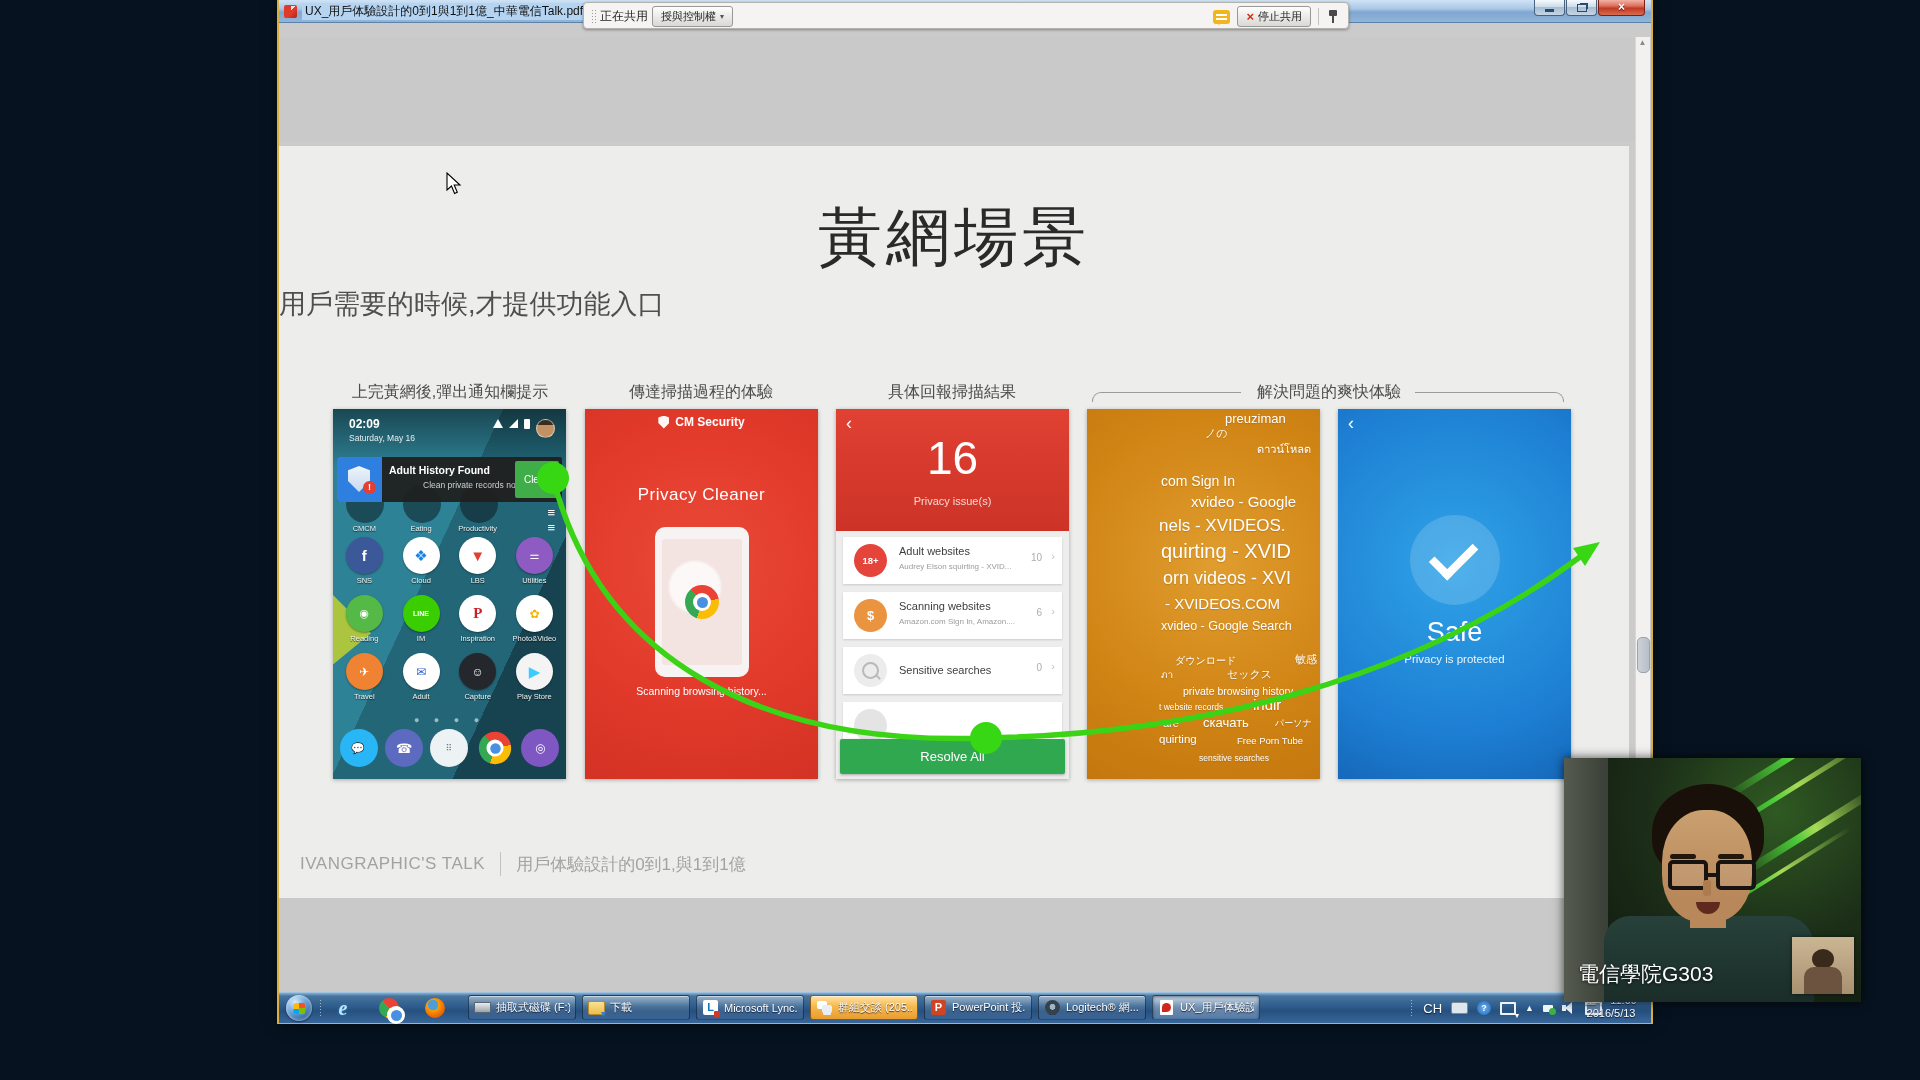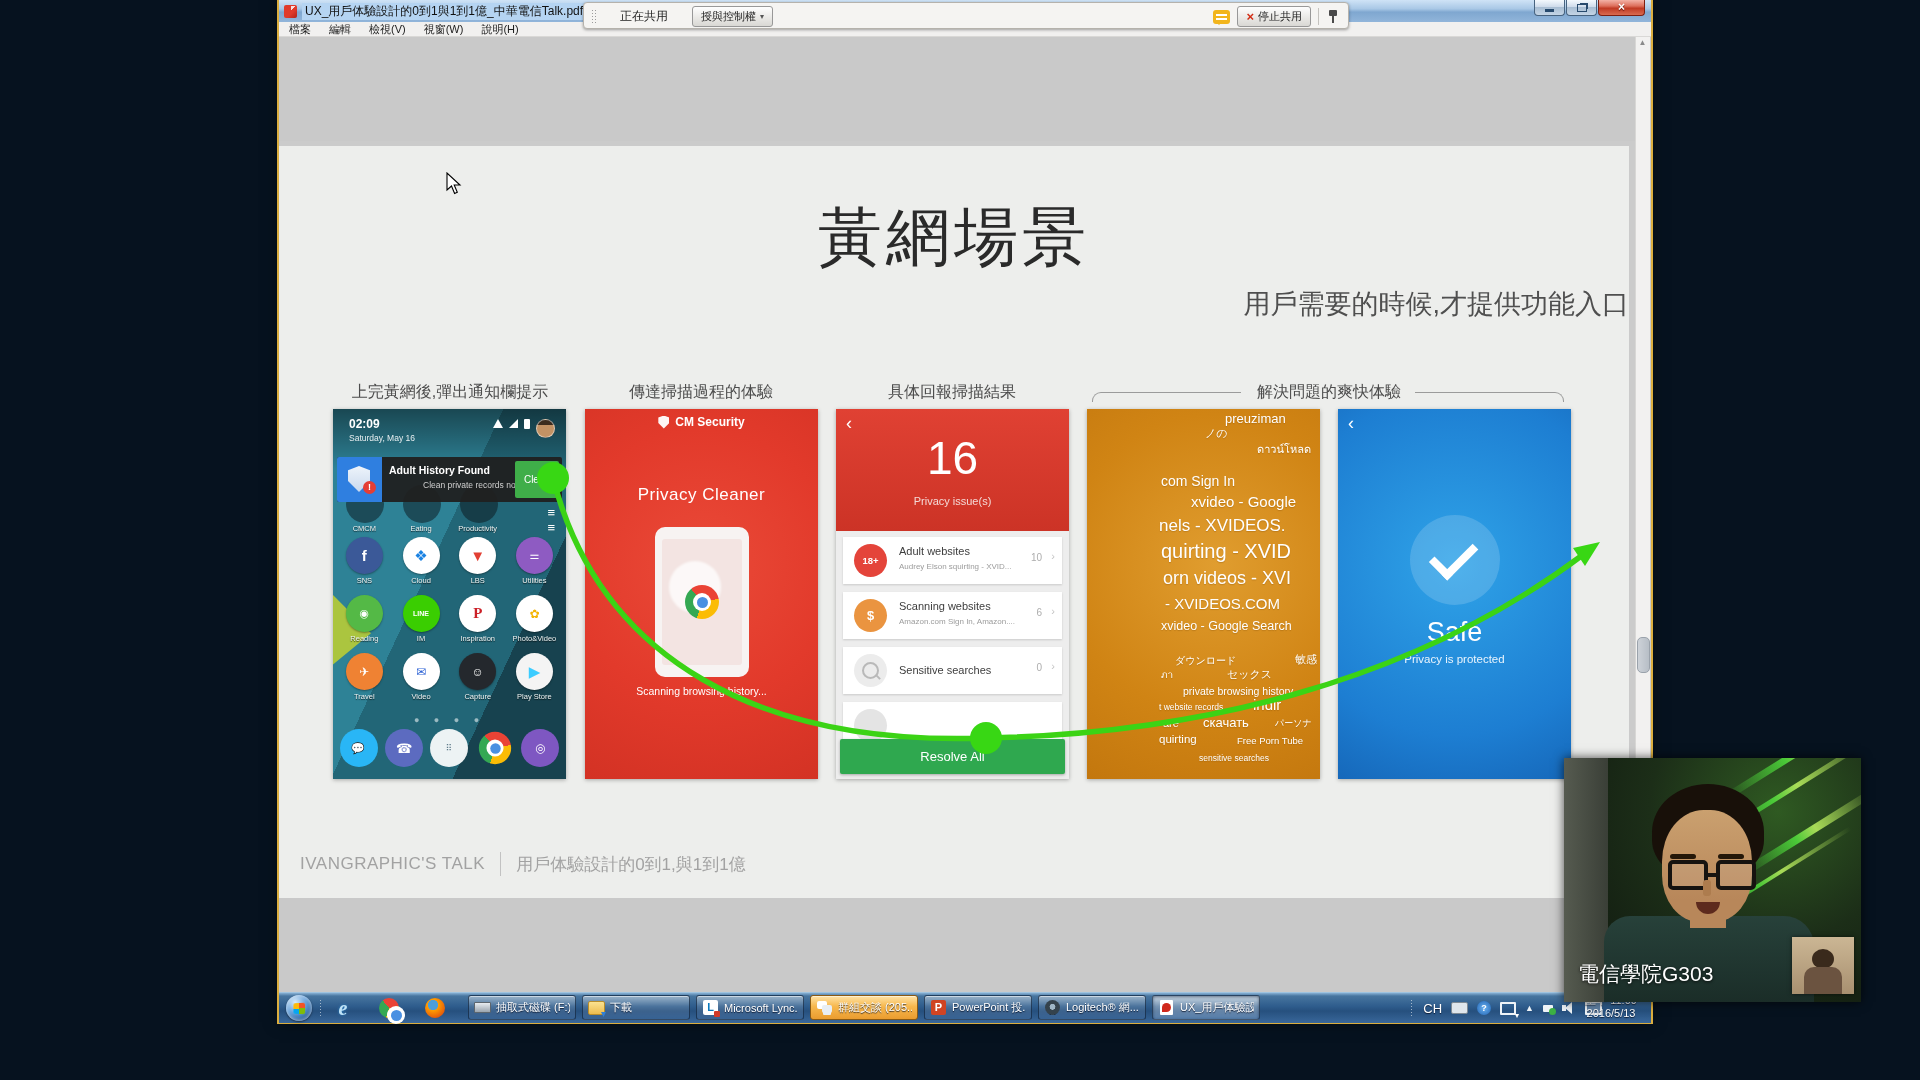--- a/index.html
+++ b/index.html
@@ -35,21 +35,21 @@
   
   .menubar{position:absolute;left:0;top:22px;width:100%;height:15px;background:#f1f0ef;
     border-bottom:1px solid #d9d8d6;display:flex;align-items:center;gap:18px;padding-left:10px;box-sizing:border-box;}
   .menubar span{font-size:11px;color:#1d1d1d;}
 
   
   .sharebar{position:absolute;left:583px;top:2px;width:764px;height:25px;background:#f5f4f2;
     border:1px solid #b5b2ac;border-radius:4px;box-shadow:0 1px 3px rgba(0,0,0,.35);z-index:40;}
   .grip{width:5px;height:15px;background-image:radial-gradient(#9b9b9b 35%,transparent 40%);
     background-size:3px 3px;}
-  .sb-left{position:absolute;left:7px;top:3px;display:flex;align-items:center;gap:24px;}
+  .sb-left{position:absolute;left:7px;top:3px;display:flex;align-items:center;gap:4px;}
   .sb-status{font-size:12px;color:#222;}
   .sb-btn{height:19px;display:flex;align-items:center;gap:4px;padding:0 8px;border:1px solid #989898;
     border-radius:3px;background:linear-gradient(#fefefe,#e8e7e4 60%,#d9d8d4);font-size:11px;color:#222;cursor:default;}
   .sb-right{position:absolute;right:8px;top:3px;display:flex;align-items:center;gap:7px;}
   .im-ico{width:17px;height:14px;background:#f2b51c;border-radius:3px;position:relative;}
   .im-ico::before{content:"";position:absolute;left:3px;top:4px;width:11px;height:2px;background:#fff;box-shadow:0 4px 0 #fff;}
   .im-ico::after{content:"";position:absolute;left:3px;bottom:-4px;border:3px solid transparent;border-top-color:#f2b51c;}
   .stop-x{color:#d22c14;font-weight:bold;font-size:13px;}
   .sb-div{width:1px;height:17px;background:#c4c2be;}
   .pin{width:14px;height:16px;position:relative;}
@@ -58,21 +58,21 @@
 
   
   .doc-band{position:absolute;left:0;width:1357px;background:#c9c9c9;}
   .slide{position:absolute;left:0;top:146px;width:1350px;height:752px;background:#edeeec;}
   .scrollbar{position:absolute;left:1356px;top:37px;width:14px;height:955px;background:#f2f1f0;border-left:1px solid #d8d7d5;}
   .sc-arrow{position:absolute;left:1px;width:11px;height:12px;color:#8a8a8a;font-size:8px;text-align:center;line-height:12px;}
   .sc-thumb{position:absolute;left:1px;top:600px;width:11px;height:34px;background:linear-gradient(90deg,#cdd2d8,#b7bec6);border:1px solid #9aa2ab;border-radius:5px;}
 
   
   .s-title{position:absolute;left:0;top:48px;width:100%;text-align:center;font-size:64px;font-weight:500;color:#2a2a2a;letter-spacing:4px;}
-  .s-sub{position:absolute;left:0;top:140px;width:100%;text-align:right;font-size:27px;color:#4f4f4f;}
+  .s-sub{position:absolute;left:0;top:140px;width:100%;text-align:left;font-size:27px;color:#4f4f4f;}
   .cap{position:absolute;top:236px;transform:translateX(-50%);font-size:16px;color:#4c4c4c;white-space:nowrap;}
   .brkt{position:absolute;top:246px;height:9px;border-top:1px solid #9b9b9b;}
   .brkt.l{border-left:1px solid #9b9b9b;border-top-left-radius:9px;}
   .brkt.r{border-right:1px solid #9b9b9b;border-top-right-radius:9px;}
 
   
   .panel{position:absolute;top:263px;width:233px;height:370px;overflow:hidden;box-shadow:0 1px 4px rgba(0,0,0,.3);}
 
   
   .p1{background:linear-gradient(115deg,#2e8296 0%,#2e8296 42%,#226677 42%,#226677 72%,#17424f 72%);}
@@ -249,27 +249,20 @@
           </span>
         <span class="wc res">
             <span class="g-res"></span>
           </span>
         <span class="wc close">
             <span class="g-x">×</span>
           </span>
       </div>
     </div>
 
-    <div class="menubar">
-      <span>檔案</span>
-      <span>編輯</span>
-      <span>檢視(V)</span>
-      <span>視窗(W)</span>
-      <span>說明(H)</span>
-    </div>
 
     <div class="doc-band" style="top:37px;height:104px;"></div>
     <div class="doc-band" style="top:893px;height:99px;"></div>
 
     <div class="slide">
       <div class="s-title">黃網場景</div>
       <div class="s-sub">用戶需要的時候,才提供功能入口</div>
 
       <div class="cap" style="left:171px;">上完黃網後,彈出通知欄提示</div>
       <div class="cap" style="left:422px;">傳達掃描過程的体驗</div>
@@ -348,21 +341,21 @@
               <span class="p1lab">Photo&amp;Video</span>
             </span>
         </div>
         <div class="p1row" style="top:244px;">
           <span class="p1cell">
               <span class="aico" style="background:#ef8233;color:#fff;font-size:12px;">✈</span>
               <span class="p1lab">Travel</span>
             </span>
           <span class="p1cell">
               <span class="aico" style="background:#fff;color:#3367d6;font-size:12px;">✉</span>
-              <span class="p1lab">Video</span>
+              <span class="p1lab">Adult</span>
             </span>
           <span class="p1cell">
               <span class="aico" style="background:#24282d;color:#fff;font-size:12px;">☺</span>
               <span class="p1lab">Capture</span>
             </span>
           <span class="p1cell">
               <span class="aico" style="background:#f4f4f4;color:#3bccff;">▶</span>
               <span class="p1lab">Play Store</span>
             </span>
         </div>

